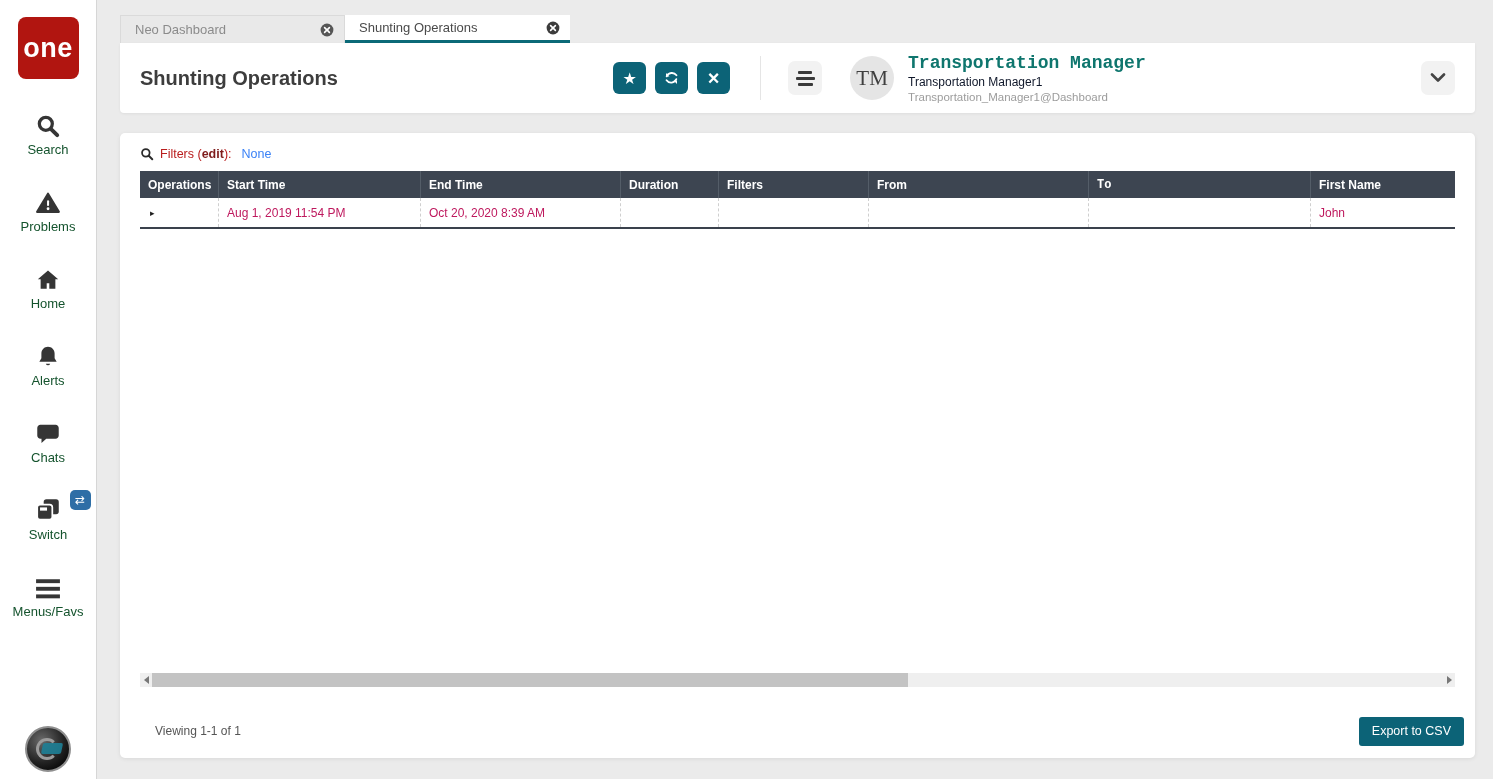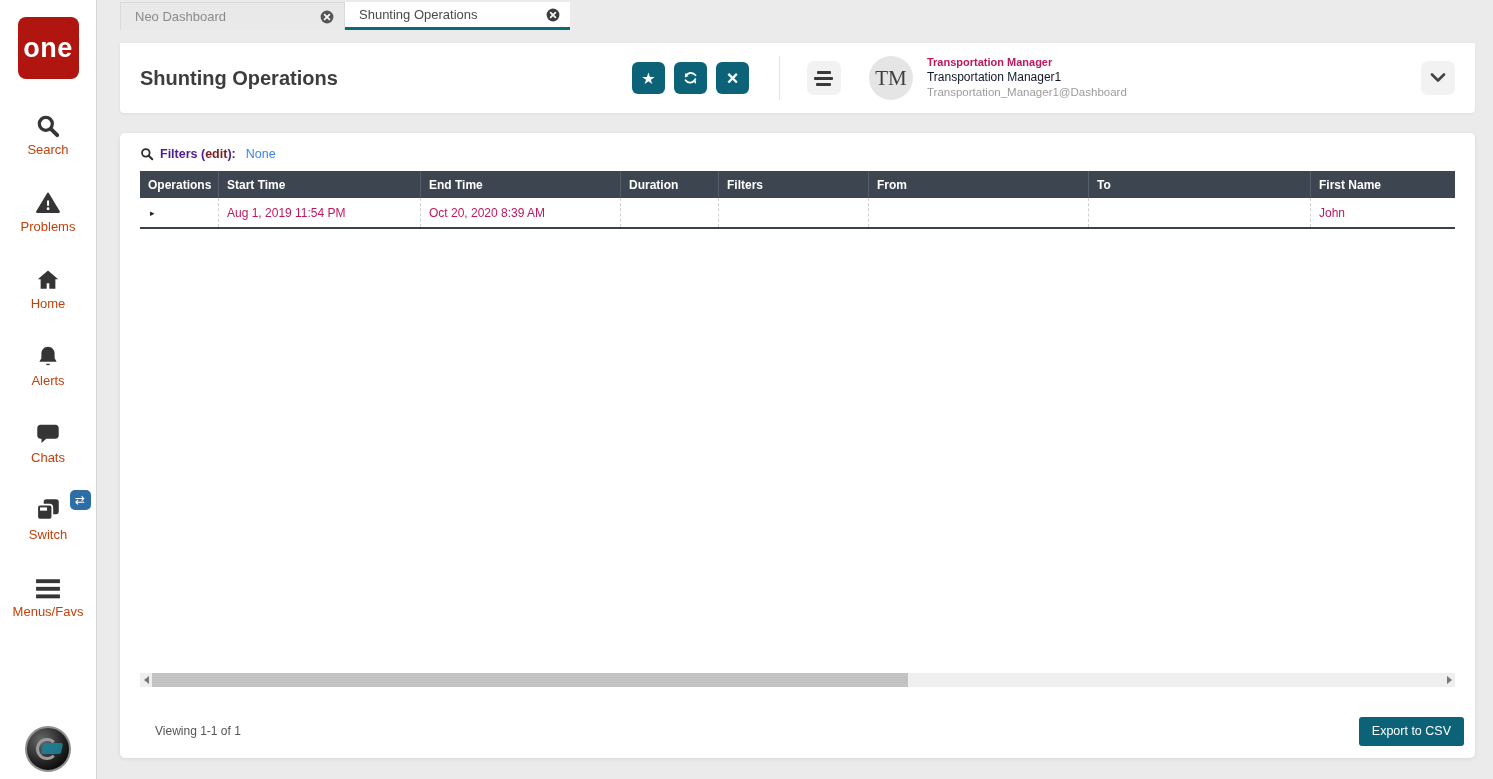--- a/index.html
+++ b/index.html
@@ -17,21 +17,21 @@
     display:flex; flex-direction:column; align-items:center;
   }
   .logo {
     margin-top:17px; width:61px; height:62px; border-radius:8px;
     background:#b11510; color:#fff; display:flex; align-items:center; justify-content:center;
     font-size:27px; font-weight:bold; letter-spacing:.5px; cursor:pointer;
   }
   .nav { margin-top:30px; display:flex; flex-direction:column; align-items:center; }
   .nav-item { display:flex; flex-direction:column; align-items:center; margin-bottom:29px; cursor:pointer; position:relative; width:97px; }
   .nav-item .ic { height:30px; display:flex; align-items:flex-end; justify-content:center; }
-  .nav-item .lbl { margin-top:3px; font-size:13px; color:#c2410c; }
+  .nav-item .lbl { margin-top:3px; font-size:13px; color:#14532d; }
   .badge {
     position:absolute; top:-4px; right:6px; width:21px; height:20px; border-radius:5px;
     background:#2e6ea6; color:#fff; font-size:12px; display:flex; align-items:center; justify-content:center;
   }
   .assistant {
     position:absolute; bottom:7px; left:50%; transform:translateX(-50%);
     width:46px; height:46px; border-radius:50%;
     background:radial-gradient(circle at 35% 30%, #6a6a6a, #222 55%, #000 90%);
     border:2px solid #8f8f8f; overflow:hidden; cursor:pointer;
   }
@@ -40,21 +40,21 @@
     background:#1e7f96; transform:skewX(-12deg); border-radius:2px; opacity:.9;
   }
   .assistant::after {
     content:''; position:absolute; left:9px; top:10px; width:16px; height:16px;
     border:3px solid #9c9c9c; border-radius:50%; border-right-color:transparent;
   }
 
   
   .content { position:absolute; left:98px; top:0; right:0; bottom:0; }
 
-  .tabbar { display:flex; padding:2px 0 0 22px; height:28px; }
+  .tabbar { display:flex; padding:15px 0 0 22px; height:28px; }
   .tab {
     width:225px; height:28px; display:flex; align-items:center; padding:0 10px 0 14px;
     font-size:13px; cursor:pointer;
   }
   .tab-inactive { background:#e9e9e9; border:1px solid #dadada; border-bottom:none; color:#8b8b8b; }
   .tab-active { background:#fff; color:#4a4a4a; border-bottom:3px solid #0b6a78; }
   .tab .tab-label { flex:1 1 auto; overflow:hidden; white-space:nowrap; }
   .tab-close { flex:0 0 auto; width:14px; height:14px; cursor:pointer; }
 
   .header-card {
@@ -73,50 +73,50 @@
     width:34px; height:34px; border:none; border-radius:7px; background:#f2f2f2; cursor:pointer;
     display:flex; flex-direction:column; align-items:center; justify-content:center; gap:3px;
   }
   .sq-btn .bar { height:3px; background:#3a3a3a; border-radius:1px; }
   .user { display:flex; align-items:center; margin-left:28px; }
   .avatar {
     width:44px; height:44px; border-radius:50%; background:#e5e5e5; color:#3f3f3f;
     font-size:21px; display:flex; align-items:center; justify-content:center; cursor:pointer;font-family:Liberation Serif, serif;
   }
   .user-text { margin-left:14px; line-height:1.25; }
-  .user-role { font-size:11px; font-weight:bold; color:#be185d; }
+  .user-role { font-size:18px; font-weight:bold; color:#0f766e;font-family:Liberation Mono, monospace; }
   .user-name { font-size:12px; color:#0f172a; }
   .user-account { font-size:11.5px; color:#9c9c9c; }
   .chevron-btn { margin-left:auto; }
 
   .main-card {
     position:absolute; left:22px; right:18px; top:133px; height:625px;
     background:#fff; border-radius:5px; box-shadow:0 1px 4px rgba(0,0,0,.08);
   }
   .filters-row { display:flex; align-items:center; padding:14px 0 8px 20px; font-size:12.5px; }
-  .filters-label { font-weight:bold; color:#4c1d95; margin-left:6px; }
+  .filters-label { font-weight:normal; color:#b91c1c; margin-left:6px; }
   .filters-edit { color:#7f1d1d; font-weight:bold; cursor:pointer; text-decoration:none; }
   .filters-value { margin-left:10px; color:#3b82f6; }
 
   .tbl { margin:2px 20px 0 20px; }
   .thead { display:flex; background:#3d4551; height:27px; }
   .th {
     color:#fff; font-size:12px; font-weight:bold; display:flex; align-items:center;
     padding-left:8px; border-left:1px solid #545d68; cursor:pointer;
     overflow:hidden; white-space:nowrap;
   }
   .th:first-child { border-left:none; }
   .tr { display:flex; height:31px; border-bottom:2px solid #3a414c; cursor:pointer; }
   .td {
     font-size:12px; color:#be185d; display:flex; align-items:center; padding-left:8px;
     border-left:1px dashed #cfcfcf; overflow:hidden; white-space:nowrap;
   }
   .td:first-child { border-left:none; font-size:9px; color:#1d1d1d; padding-left:10px; }
   .col0{width:78px;} .col1{width:202px;} .col2{width:200px;} .col3{width:98px;}
-  .col4{width:150px;} .col5{width:220px;} .col6{width:222px;} .col7{width:145px;}
+  .col4{width:150px;} .col5{width:220px;} .col6{width:222px;font-family:Liberation Mono, monospace;} .col7{width:145px;}
 
   .hscroll {
     position:absolute; left:20px; right:20px; bottom:71px; height:14px;
     background:#efefef; display:flex; align-items:center;
   }
   .scroll-arrow { width:12px; height:14px; display:flex; align-items:center; justify-content:center; cursor:pointer; }
   .tri-l { width:0; height:0; border-top:4px solid transparent; border-bottom:4px solid transparent; border-right:5px solid #777; }
   .tri-r { width:0; height:0; border-top:4px solid transparent; border-bottom:4px solid transparent; border-left:5px solid #777; }
   .scroll-thumb { position:absolute; left:12px; width:57.5%; top:0; height:14px; background:#c3c3c3; cursor:grab; }
   .scroll-arrow.right { position:absolute; right:0; }

